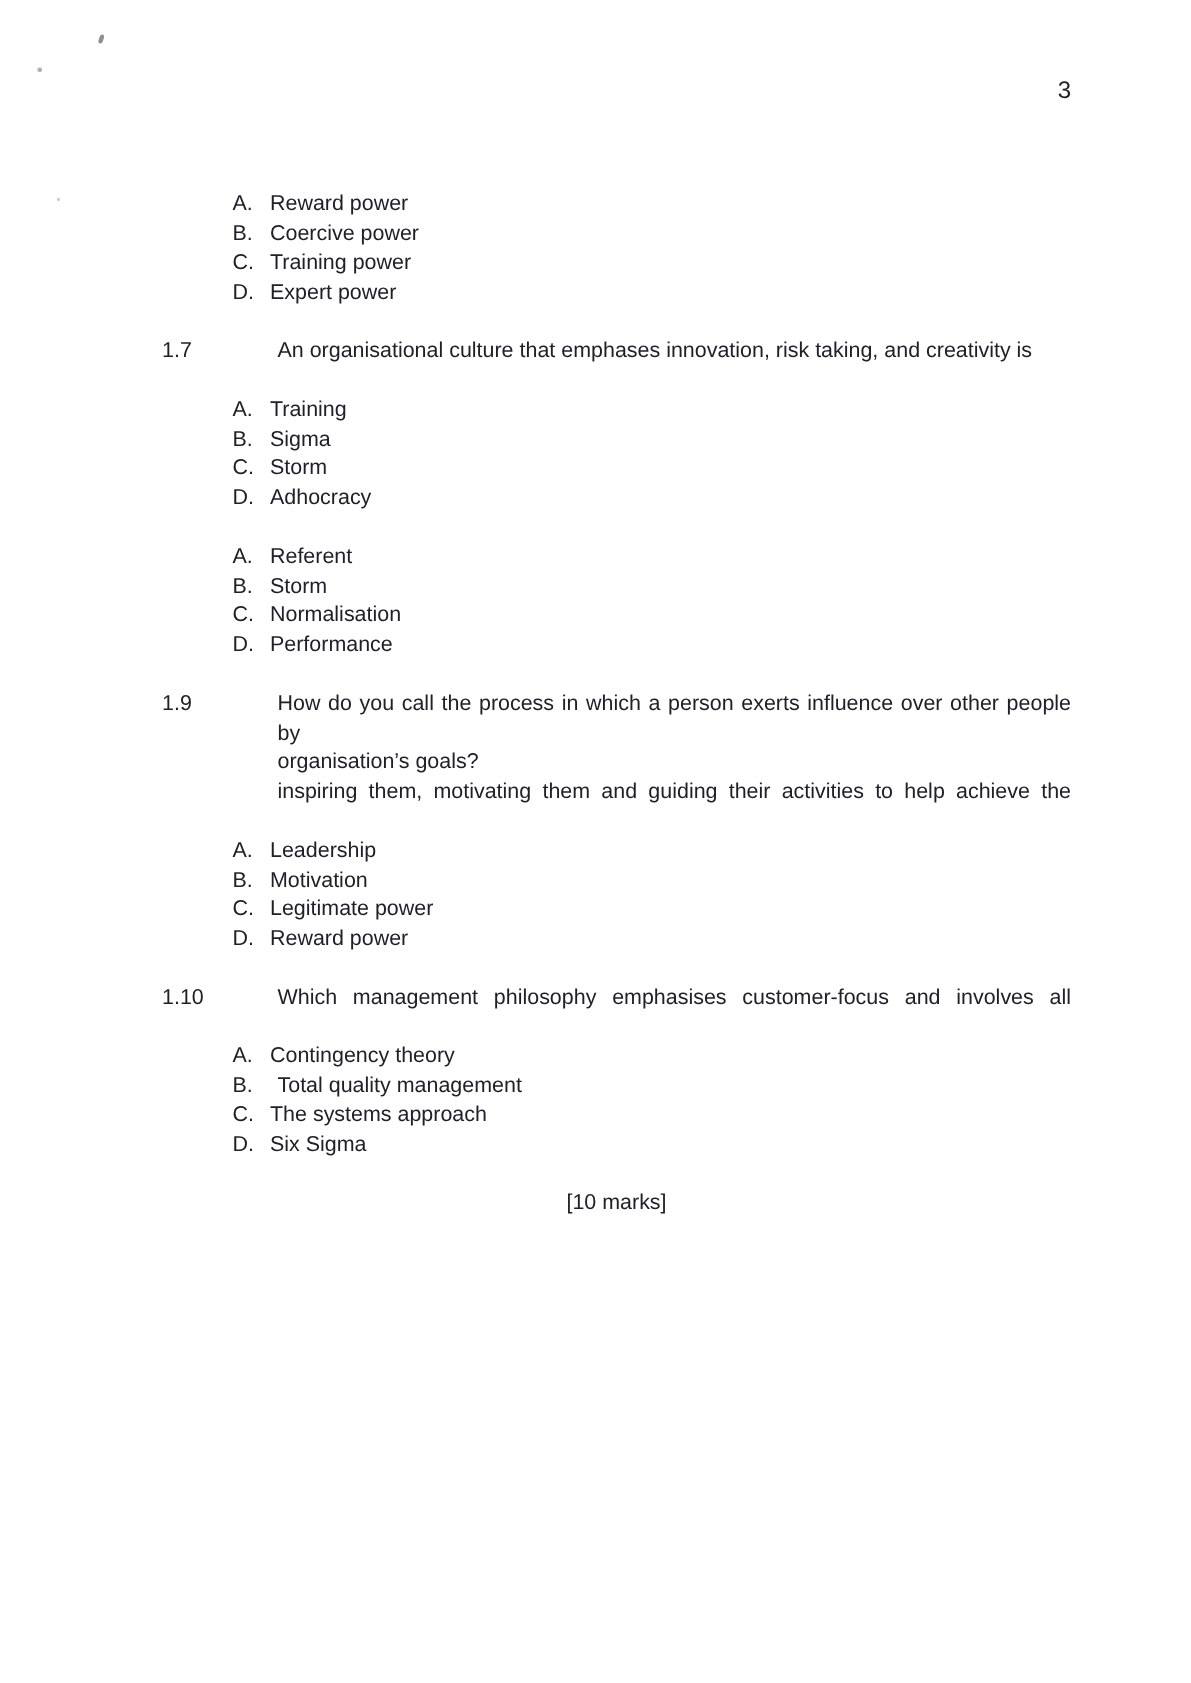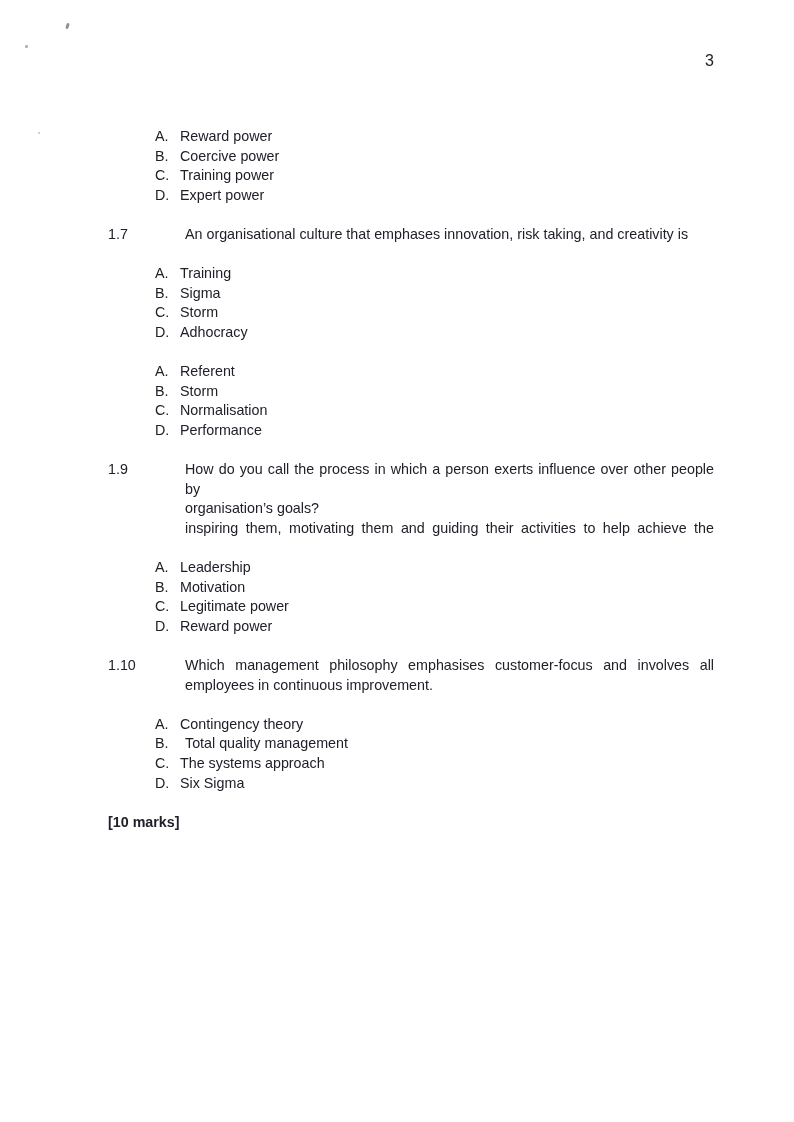--- a/index.html
+++ b/index.html
@@ -35,22 +35,22 @@
   .qnum { width: 45px; flex-shrink: 0; }
   .qtext { flex: 1; }
   .qline { }
   .qline.stretch { text-align: justify; text-align-last: justify; }
   .options { margin-left: 47px; }
   .option { display: flex; }
   .letter { width: 25px; flex-shrink: 0; }
   .olabel { white-space: pre-wrap; }
   .olabel.extra-indent { padding-left: 5px; }
   .marks {
-    text-align: left;
-    font-weight: bold;
+    text-align: center;
+    font-weight: normal;
     margin-top: 15px;
   }
   .para:last-of-type { margin-bottom: 0; }
   .speck {
     position: absolute;
     background: #8f8f97;
     border-radius: 40%;
   }
   .speck.s1 { left: 66px; top: 23px; width: 3px; height: 6px; transform: rotate(18deg); }
   .speck.s2 { left: 25px; top: 45px; width: 3px; height: 3px; opacity: .7; }
@@ -156,21 +156,20 @@
       <div class="option">
         <span class="letter">D.</span>
         <span class="olabel">Reward power</span>
       </div>
     </div>
 
     <div class="para question">
       <div class="qnum">1.10</div>
       <div class="qtext">
         <div class="qline stretch">Which management philosophy emphasises customer-focus and involves all</div>
-        <div class="qline">employees in continuous improvement.</div>
       </div>
     </div>
     <div class="para options">
       <div class="option">
         <span class="letter">A.</span>
         <span class="olabel">Contingency theory</span>
       </div>
       <div class="option">
         <span class="letter">B.</span>
         <span class="olabel extra-indent">Total quality management</span>

